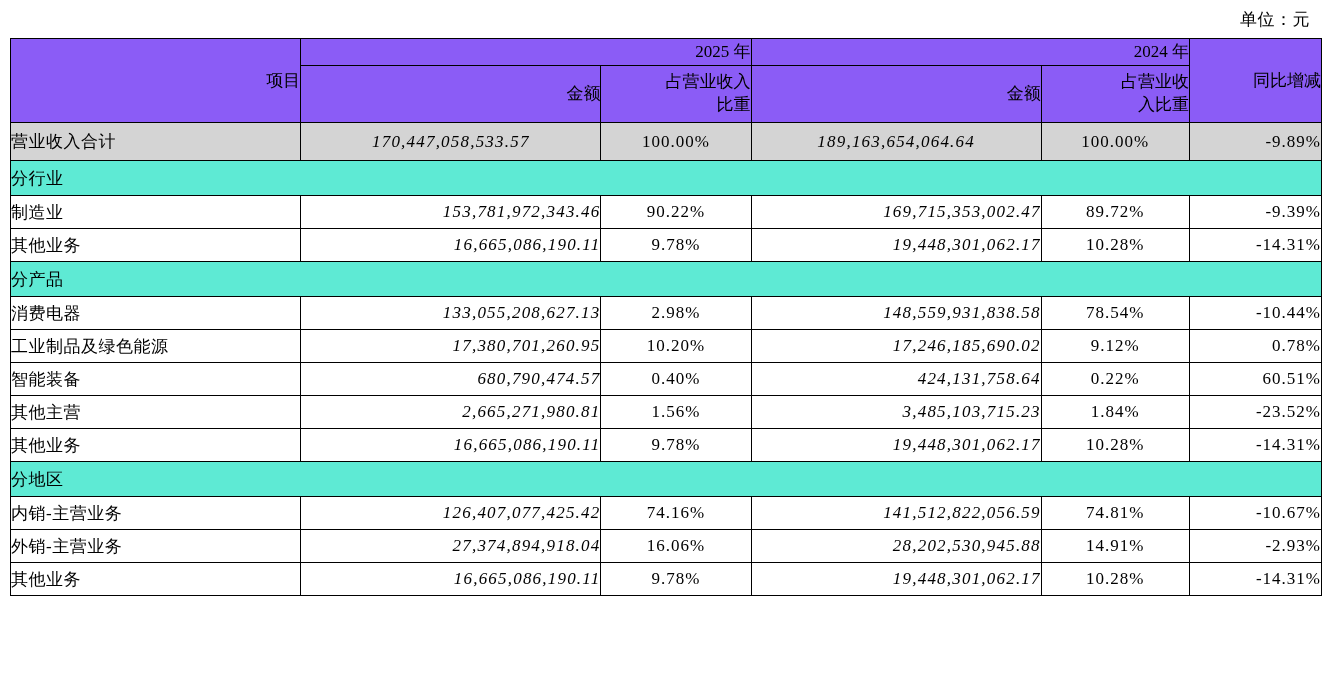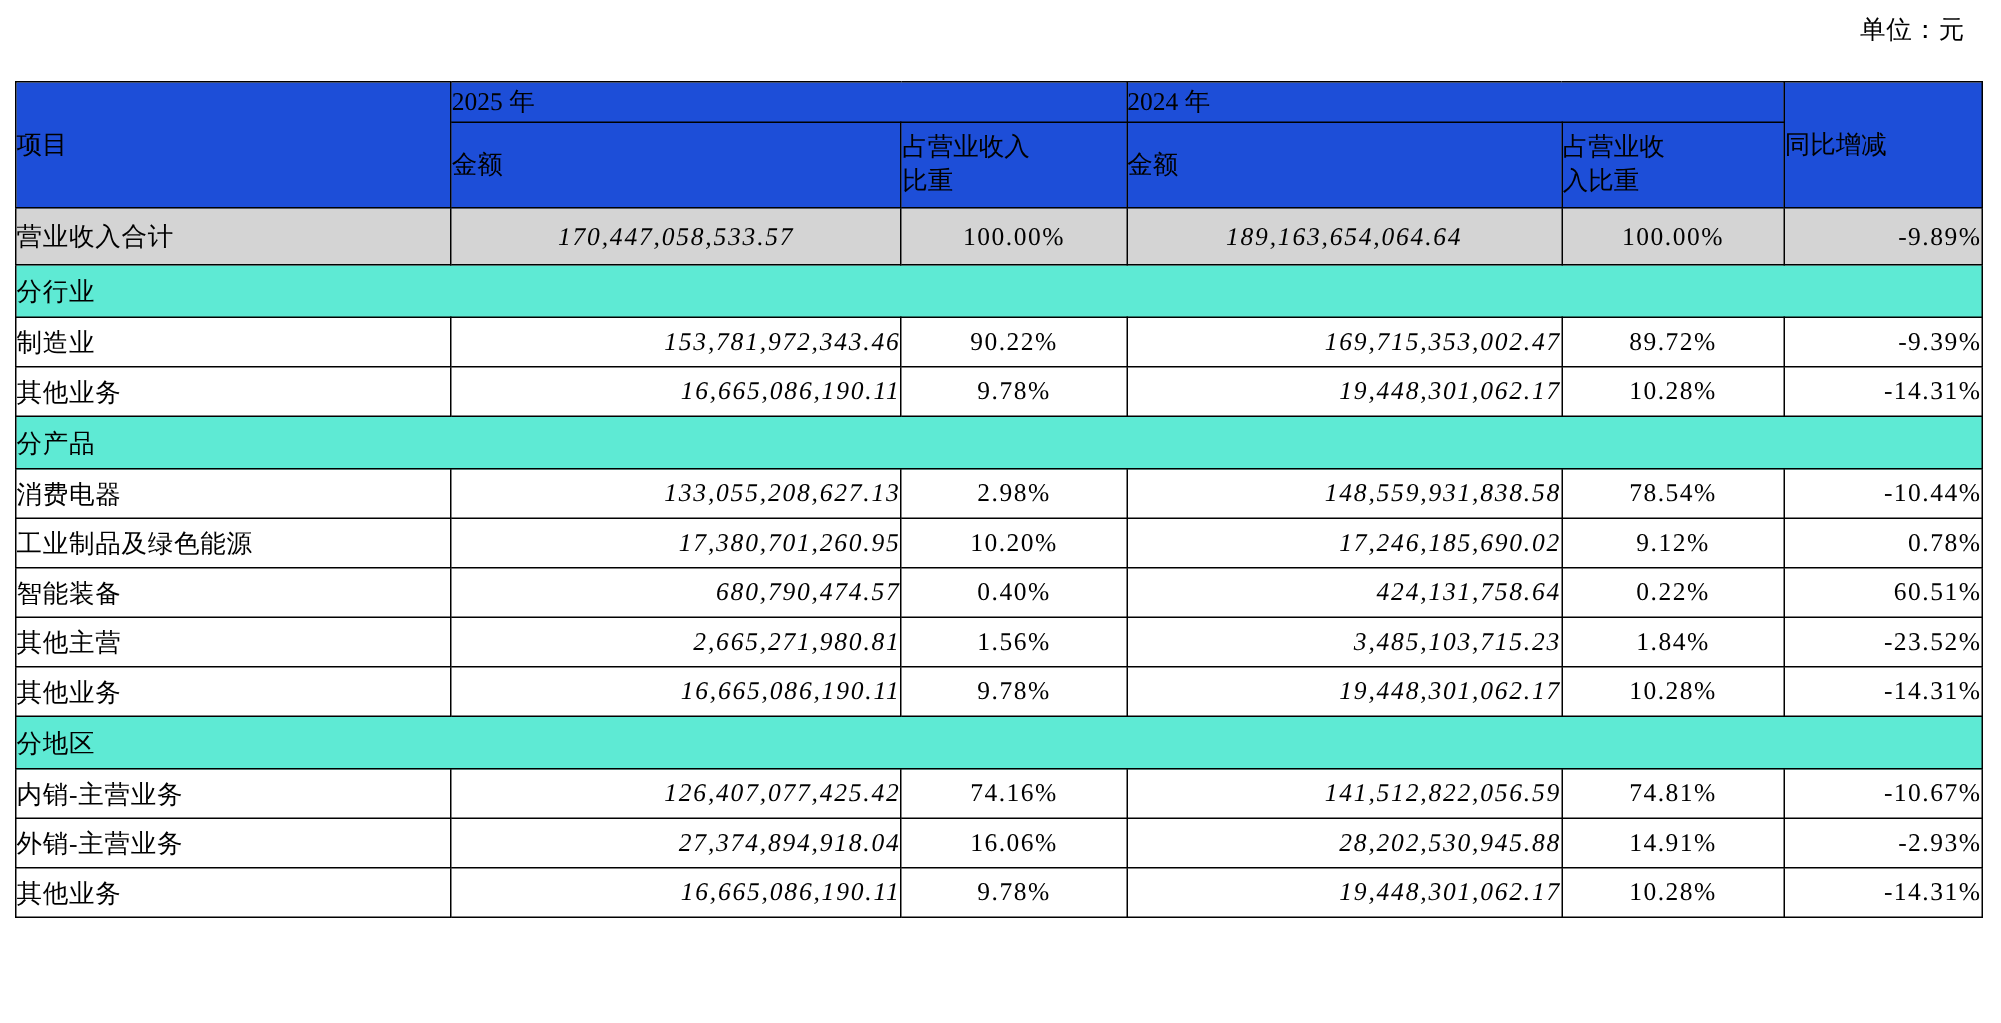--- a/index.html
+++ b/index.html
@@ -16,39 +16,39 @@
   }
   .page {
     position: relative;
     width: 1334px;
     height: 682px;
     box-sizing: border-box;
   }
   .unit-line {
     text-align: right;
     font-size: 17px;
-    padding: 8px 24px 23px 0;
+    padding: 8px 24px 7px 0;
     letter-spacing: 0.5px;
   }
   table.fin {
     border-collapse: collapse;
     table-layout: fixed;
     width: 1312px;
     margin: 0 10px 0 10px;
     font-size: 17px;
   }
   table.fin td, table.fin th {
     border: 1px solid #000000;
     padding: 0;
     vertical-align: middle;
     font-weight: normal;
   }
   .hdr {
-    background: #1d4ed8;
-    text-align: left;
+    background: #8b5cf6;
+    text-align: right;
     height: 26px;
     line-height: 1.25;
   }
   .hdr.tall {
     height: 56px;
   }
   .hdr-2line {
     line-height: 1.35;
   }
   .row-total td {

